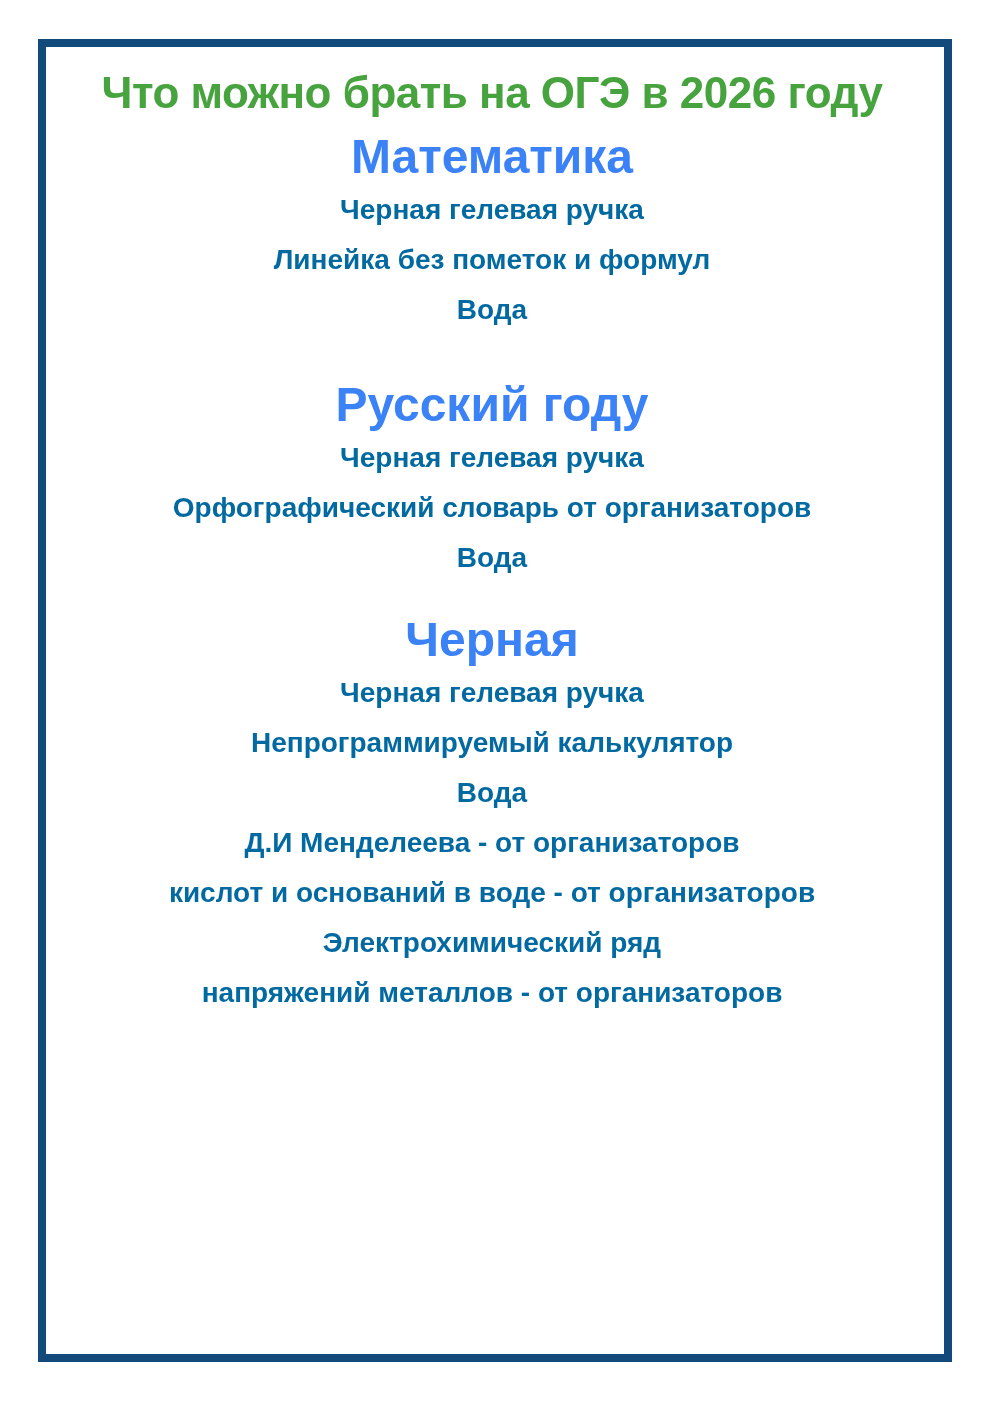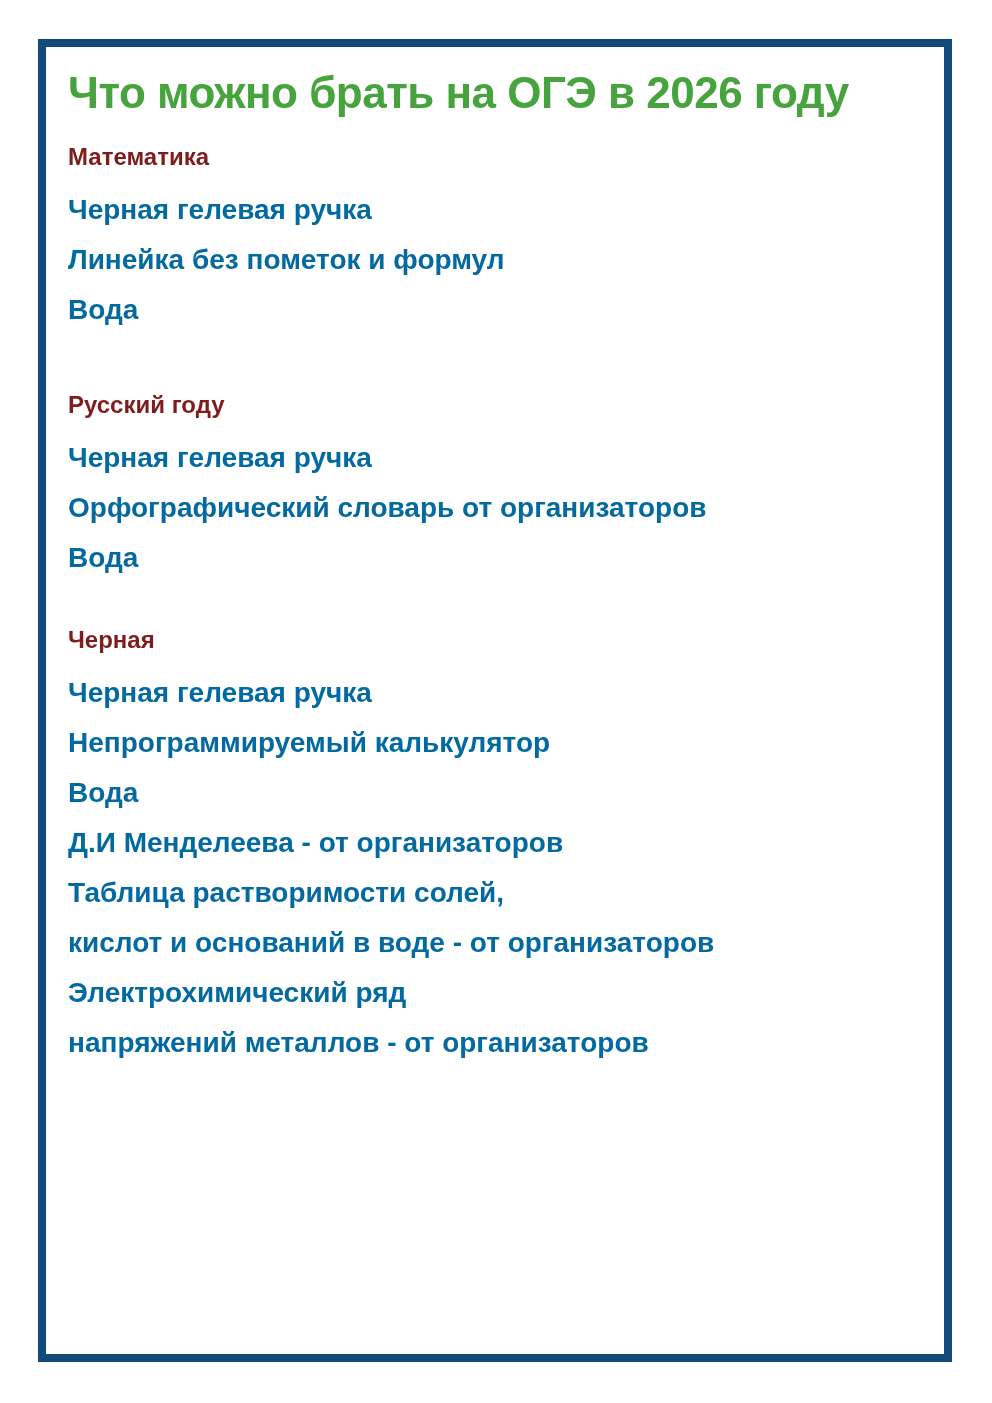--- a/index.html
+++ b/index.html
@@ -22,34 +22,35 @@
     left: 38px;
     top: 39px;
     width: 914px;
     height: 1323px;
     box-sizing: border-box;
     border: 8px solid #134a7c;
     background: #ffffff;
   }
   .content {
     padding: 18px 28px 0 22px;
+    text-align: center;
   }
   .title {
     font-size: 44px;
     line-height: 56px;
     font-weight: bold;
     color: #46a33d;
     white-space: nowrap;
     letter-spacing: -0.5px;
   }
   .section .heading {
-    font-size: 24px;
+    font-size: 48px;
     line-height: 44px;
     font-weight: bold;
-    color: #7f1d1d;
+    color: #3b82f6;
     white-space: nowrap;
     margin-bottom: 6px;
   }
   .sec-0 { margin-top: 14px; }
   .sec-1 { margin-top: 48px; }
   .sec-2 { margin-top: 35px; }
   .item {
     font-size: 28px;
     line-height: 50px;
     font-weight: bold;
@@ -79,21 +80,20 @@
         <div class="item">Орфографический словарь от организаторов</div>
         <div class="item">Вода</div>
       </div>
 
       <div class="section sec-2">
         <div class="heading">Черная</div>
         <div class="item">Черная гелевая ручка</div>
         <div class="item">Непрограммируемый калькулятор</div>
         <div class="item">Вода</div>
         <div class="item">Д.И Менделеева - от организаторов</div>
-        <div class="item">Таблица растворимости солей,</div>
         <div class="item">кислот и оснований в воде - от организаторов</div>
         <div class="item">Электрохимический ряд</div>
         <div class="item">напряжений металлов - от организаторов</div>
       </div>
 
     </div>
   </div>
 </div>
 
 </body></html>

